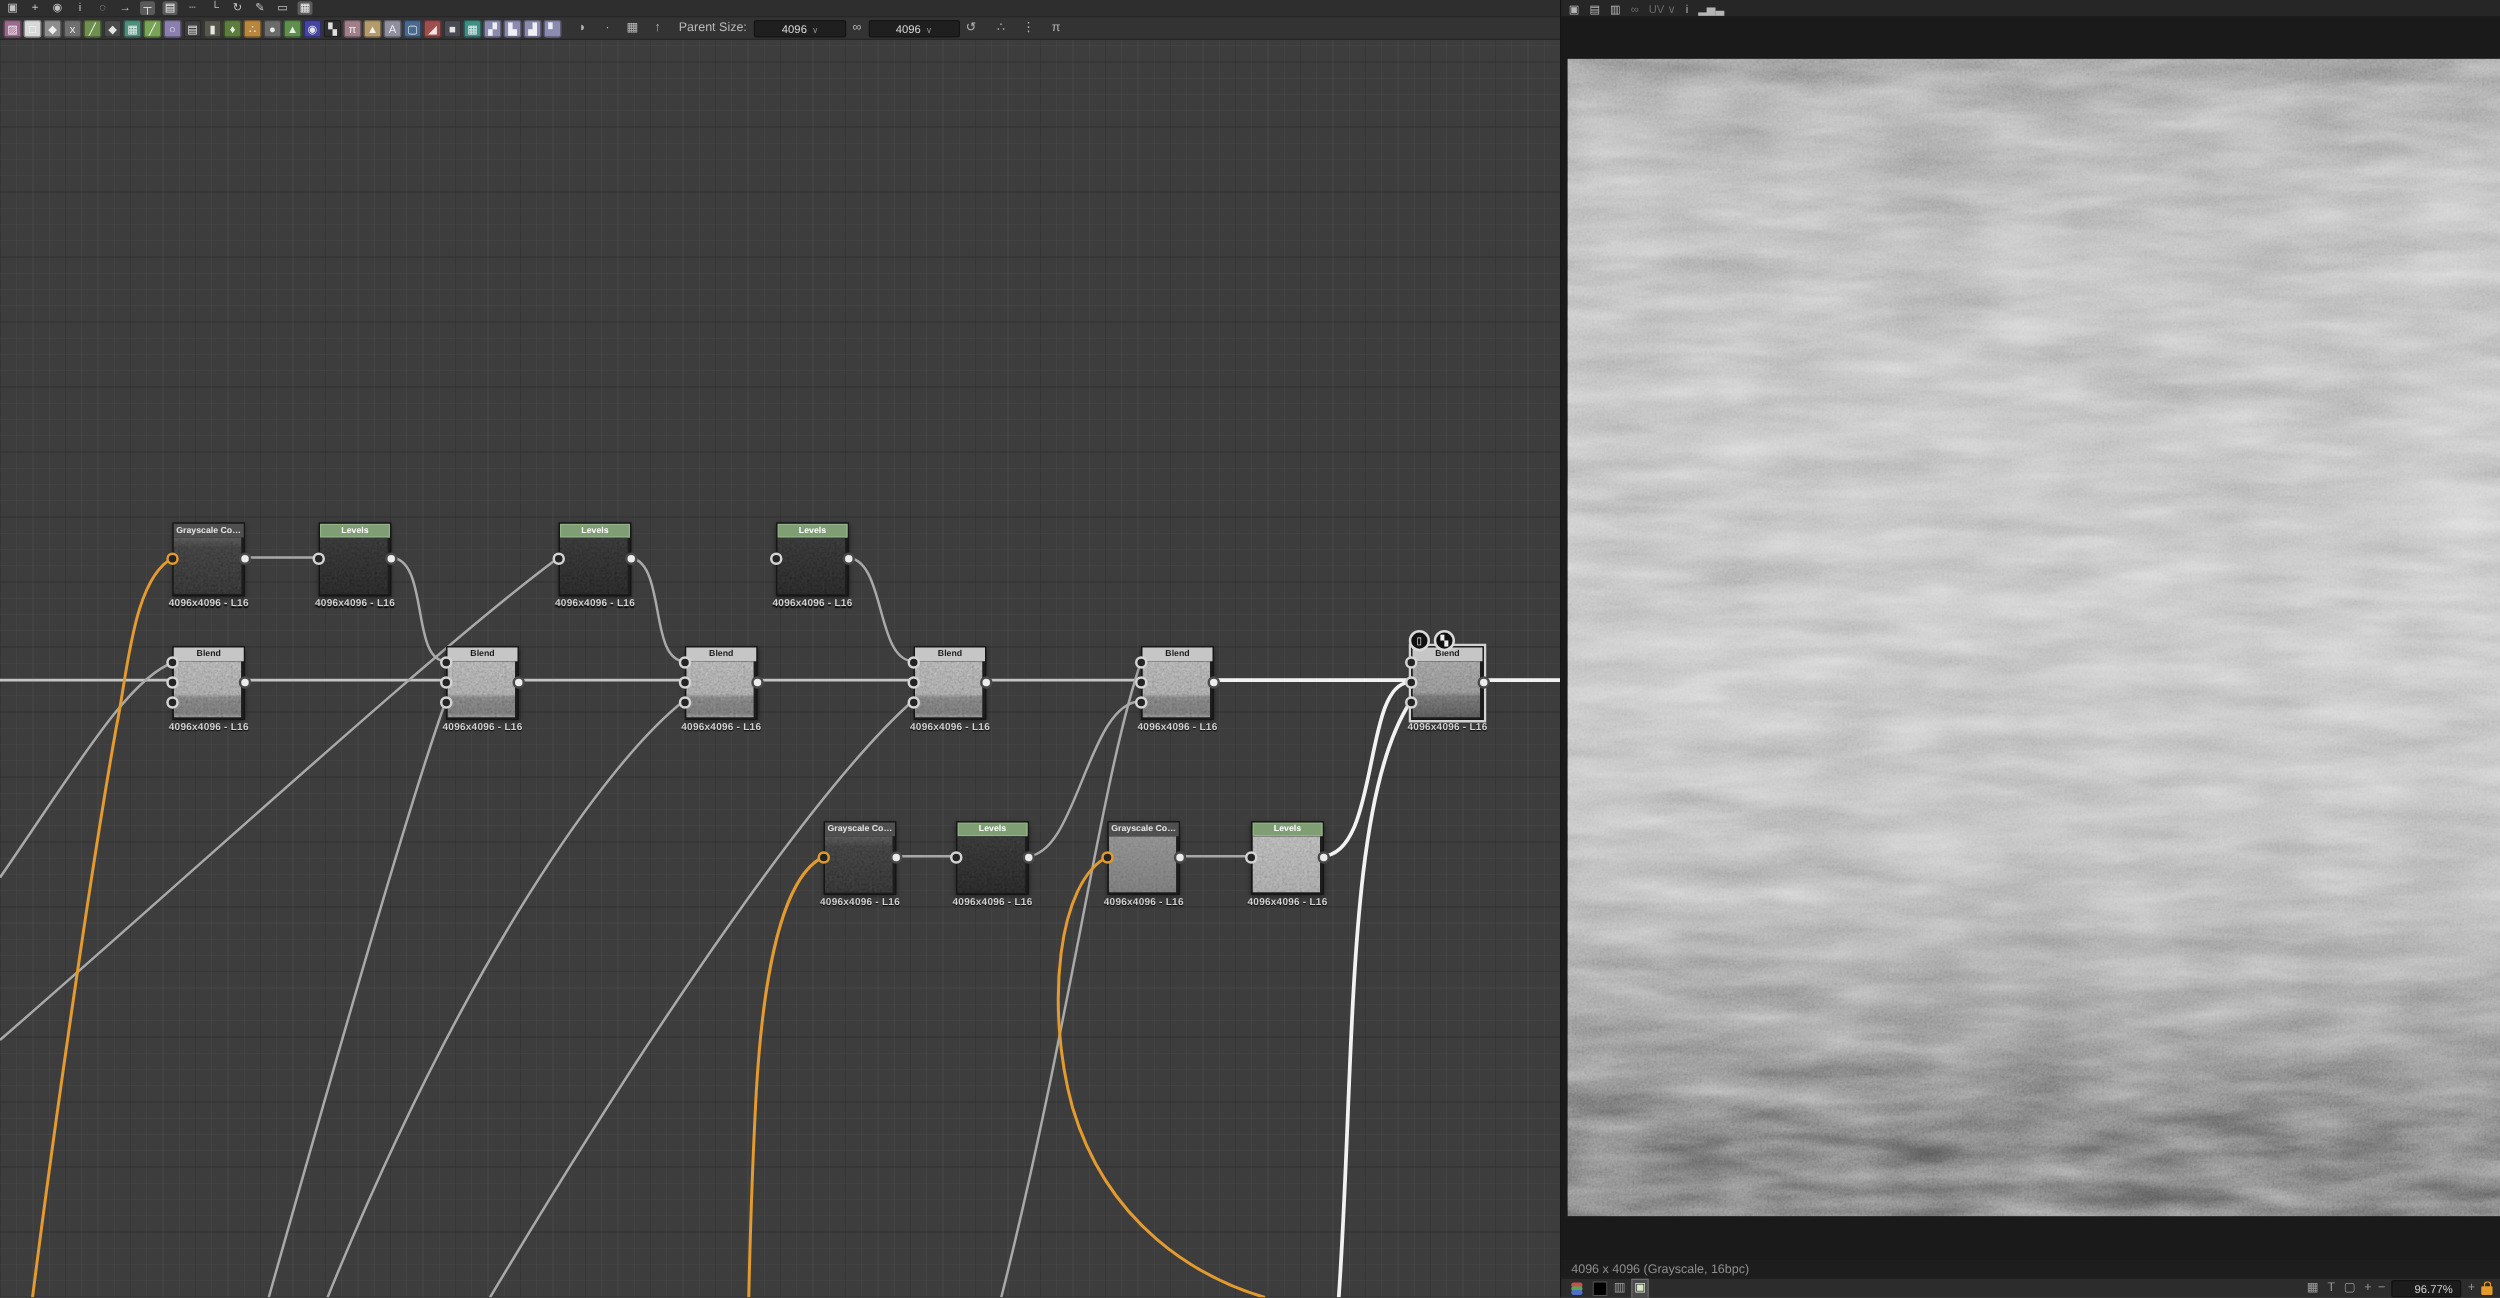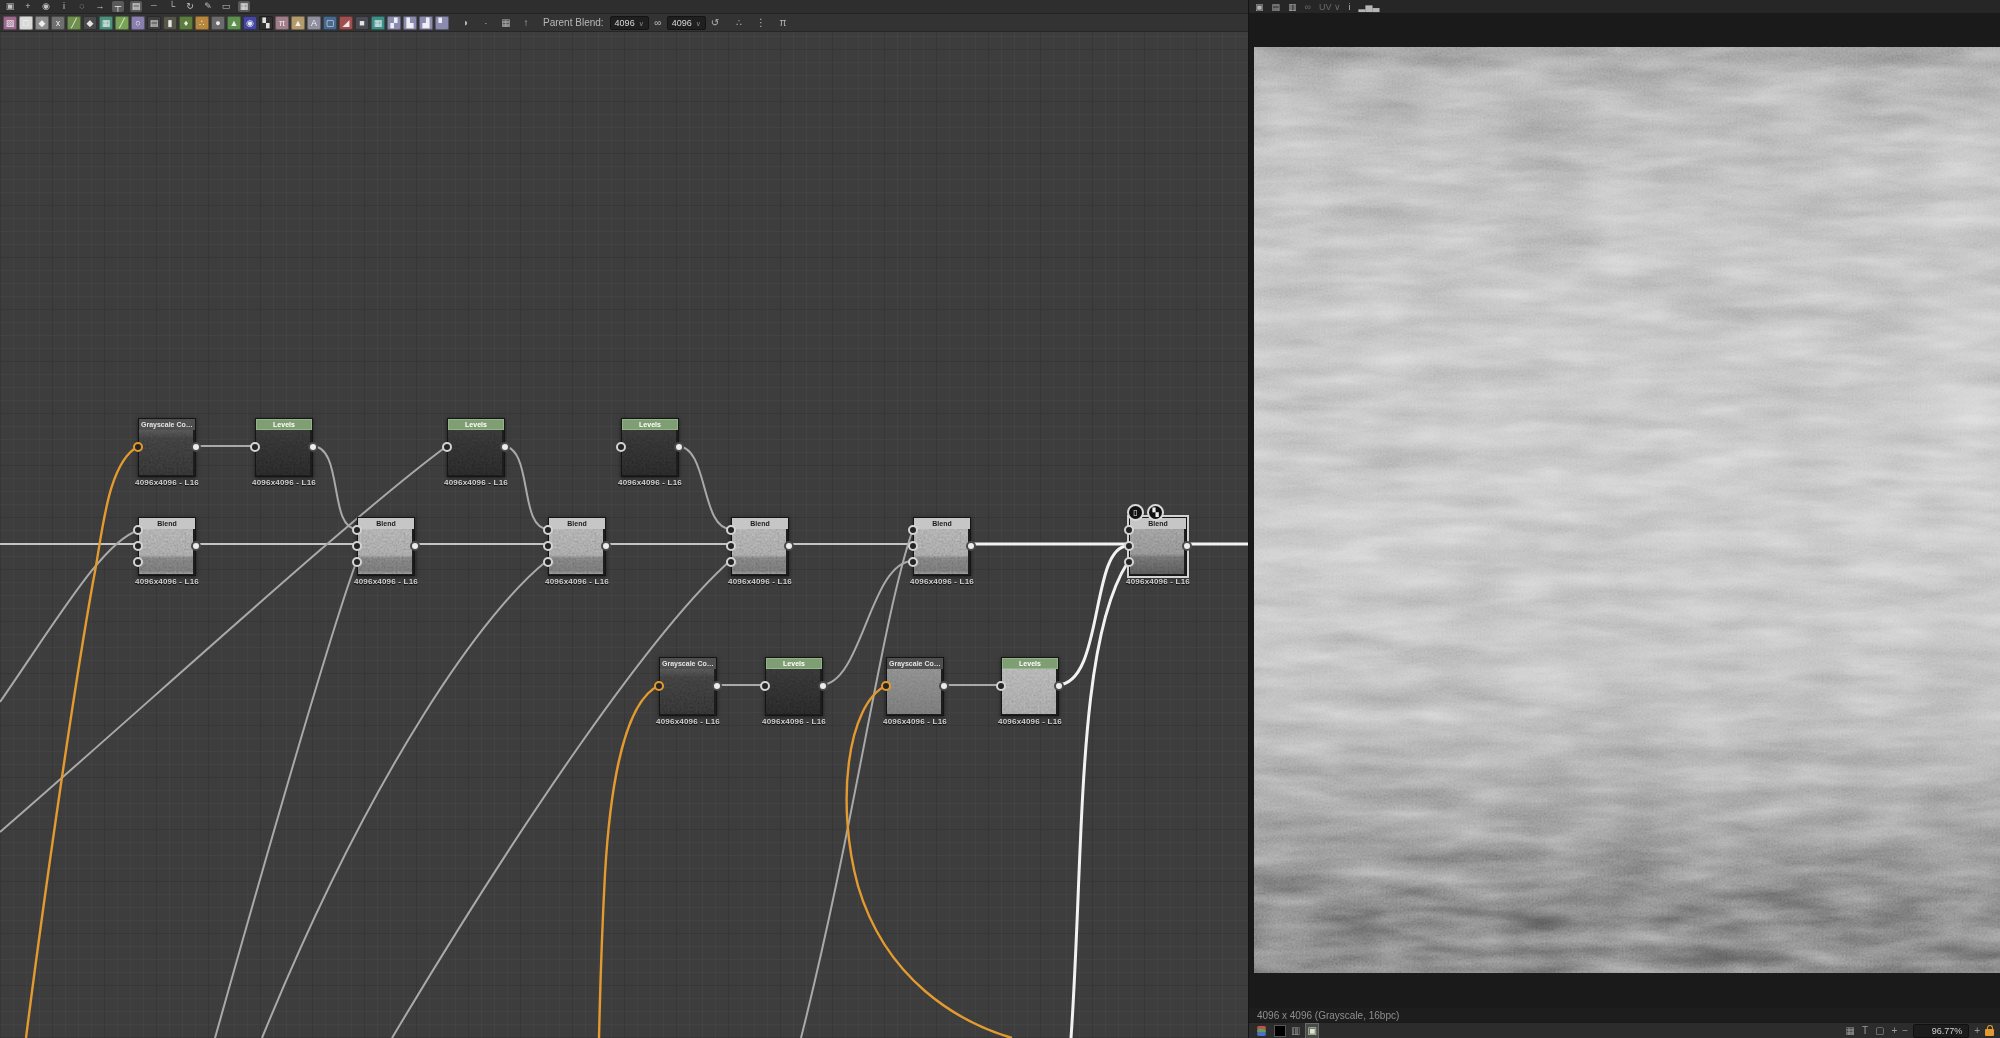--- a/index.html
+++ b/index.html
@@ -15,21 +15,21 @@
       border-radius:2px;cursor:default;}
   .i1.active{background:#5a5a5a;color:#efefef;}
   #tb2{position:absolute;left:0;top:14px;width:1248px;height:18px;background:#333333;
        display:flex;align-items:center;gap:2px;padding-left:3px;box-sizing:border-box;
        border-bottom:1px solid #262626;}
   .i2{width:14px;height:14px;border-radius:2px;font-size:9px;line-height:14px;text-align:center;
       color:rgba(255,255,255,.85);box-shadow:inset 0 0 0 1px rgba(0,0,0,.35);}
   .sep{width:6px;}
   .ps-label{color:#b8b8b8;font-size:10px;margin:0 4px 0 8px;white-space:nowrap;}
   .ps-box{background:#1f1f1f;border:1px solid #141414;color:#d8d8d8;font-size:9px;
-      padding:1px 4px;border-radius:2px;display:flex;align-items:flex-end;gap:4px;}
+      padding:1px 21px;border-radius:2px;display:flex;align-items:flex-end;gap:4px;}
   .ps-box .car{font-size:7px;color:#8a8a8a;}
   .i2x{width:14px;height:14px;font-size:10px;line-height:14px;text-align:center;color:#b5b5b5;}
   
   #graph-area{position:absolute;left:0;top:32px;width:1248px;height:1006px;
      background:
       repeating-linear-gradient(0deg, rgba(255,255,255,.028) 0 1px, transparent 1px 13px),
       repeating-linear-gradient(90deg, rgba(255,255,255,.028) 0 1px, transparent 1px 13px),
       repeating-linear-gradient(0deg, rgba(0,0,0,.20) 0 1px, transparent 1px 52px),
       repeating-linear-gradient(90deg, rgba(0,0,0,.20) 0 1px, transparent 1px 52px),
       #3d3d3d;}
@@ -182,21 +182,21 @@
         <span class="i2" style="background: rgb(139, 139, 176);">▟</span>
         <span class="i2" style="background: rgb(139, 139, 176);">▘</span>
       </span>
     <span class="sep"></span>
     <span id="row2-extra" style="display:flex;gap:6px">
         <span class="i2x">◗</span>
         <span class="i2x">∙</span>
         <span class="i2x">▦</span>
         <span class="i2x">↑</span>
       </span>
-    <span class="ps-label">Parent Blend:</span>
+    <span class="ps-label">Parent Size:</span>
     <span class="ps-box">
       <span>4096</span>
         <span class="car">∨</span>
     </span>
     <span class="i2x">∞</span>
     <span class="ps-box">
       <span>4096</span>
         <span class="car">∨</span>
     </span>
     <span class="i2x">↺</span>

